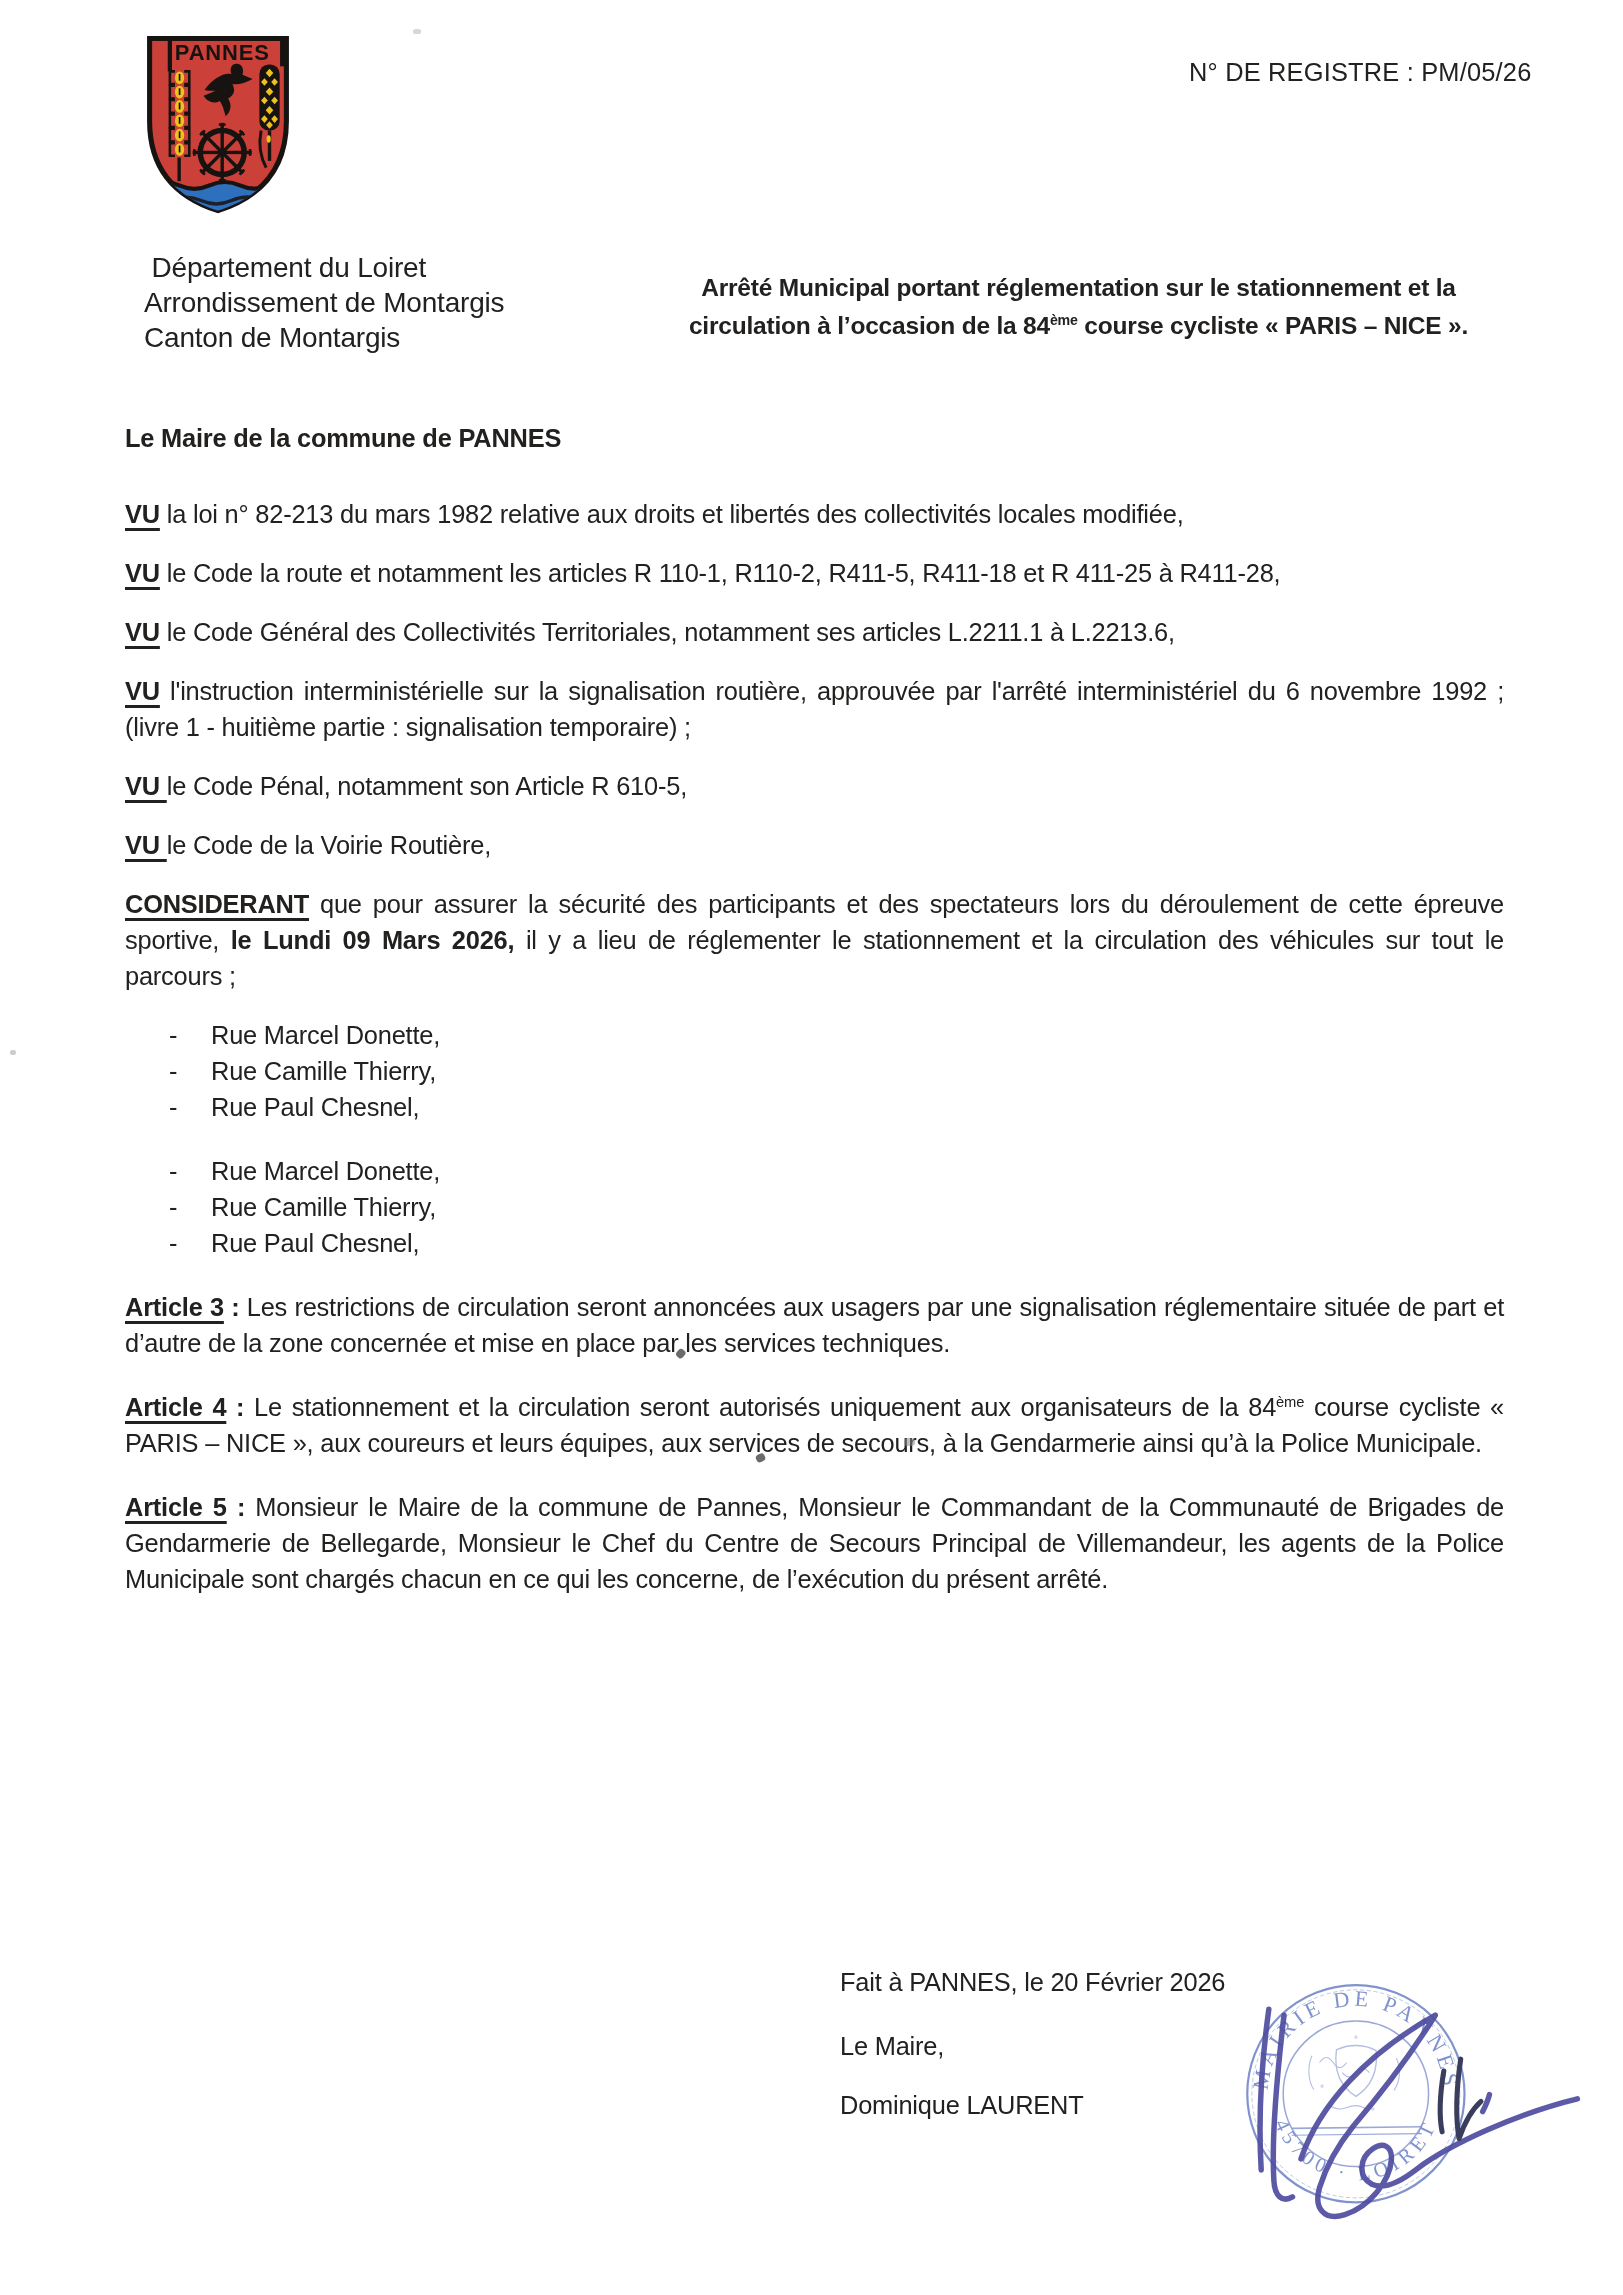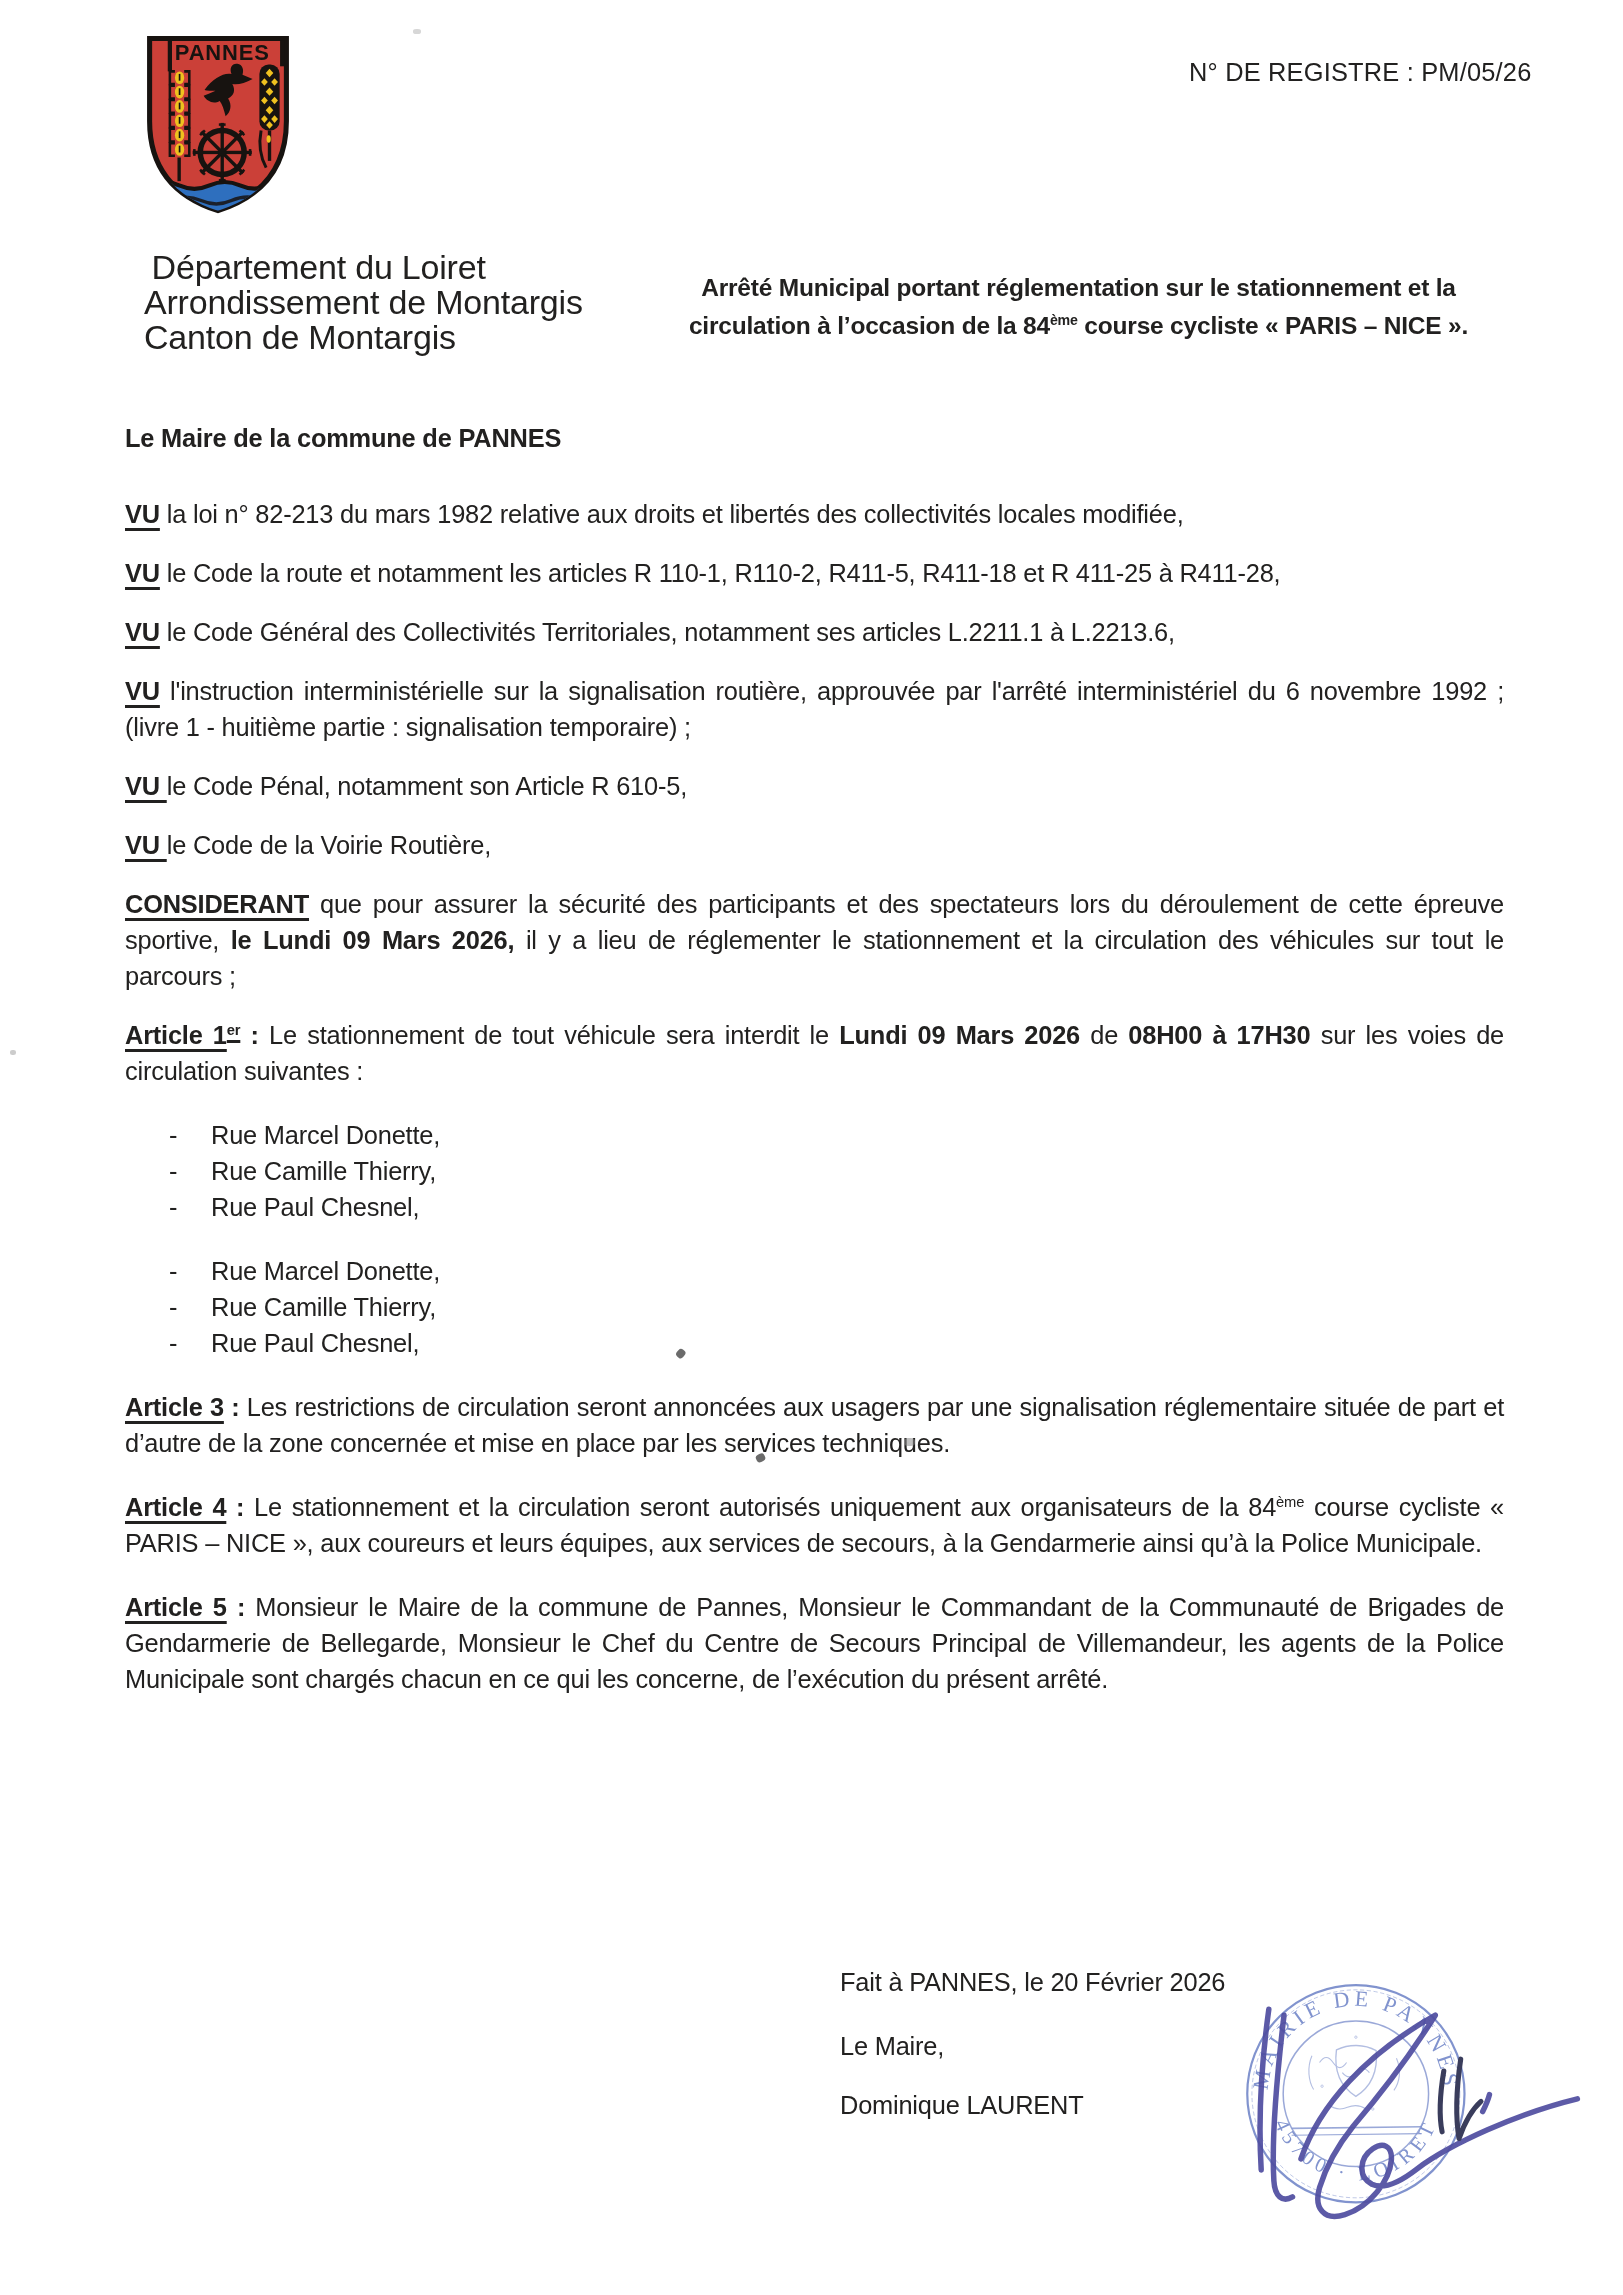--- a/index.html
+++ b/index.html
@@ -14,21 +14,21 @@
   .page{position:absolute;inset:0;background:#ffffff;}
 
   
   .crest{position:absolute;left:142px;top:34px;width:152px;height:182px;}
   .registre{
     position:absolute;left:1189px;top:58px;
     font-size:25.4px;letter-spacing:0.2px;white-space:nowrap;
   }
   .admin-block{
     position:absolute;left:144px;top:250px;
-    font-size:34px;line-height:35px;letter-spacing:-0.2px;
+    font-size:28px;line-height:35px;letter-spacing:-0.2px;
   }
   .admin-block .l0{padding-left:7.6px;}
   .doc-title{
     position:absolute;left:643px;top:269px;width:871px;
     font-size:24.5px;line-height:38px;font-weight:bold;
     text-align:center;letter-spacing:-0.2px;
   }
 
   
   .doc{
@@ -175,21 +175,20 @@
 
   <div class="doc" id="doc-body">
       <p class="mb-lg"><span>Le Maire de la commune de PANNES</span></p>
       <p><span class="r-b r-u">VU</span><span> la loi n° 82-213 du mars 1982 relative aux droits et libertés des collectivités locales modifiée,</span></p>
       <p><span class="r-b r-u">VU</span><span> le Code la route et notamment les articles R 110-1, R110-2, R411-5, R411-18 et R 411-25 à R411-28,</span></p>
       <p><span class="r-b r-u">VU</span><span> le Code Général des Collectivités Territoriales, notamment ses articles L.2211.1 à L.2213.6,</span></p>
       <p class="just"><span class="r-b r-u">VU</span><span> l'instruction interministérielle sur la signalisation routière, approuvée par l'arrêté interministériel du 6 novembre 1992 ; (livre 1 - huitième partie : signalisation temporaire) ;</span></p>
       <p><span class="r-b r-u">VU </span><span>le Code Pénal, notamment son Article R 610-5,</span></p>
       <p><span class="r-b r-u">VU </span><span>le Code de la Voirie Routière,</span></p>
       <p class="just"><span class="r-b r-u">CONSIDERANT</span><span> que pour assurer la sécurité des participants et des spectateurs lors du déroulement de cette épreuve sportive, </span><span class="r-b">le Lundi 09 Mars 2026,</span><span> il y a lieu de réglementer le stationnement et la circulation des véhicules sur tout le parcours ;</span></p>
-      <p class="just art"><span class="r-b r-u">Article 1</span><sup class="r-sup r-b r-u">er</sup><span class="r-b"> :</span><span> Le stationnement de tout véhicule sera interdit le </span><span class="r-b">Lundi 09 Mars 2026</span><span> de </span><span class="r-b">08H00 à 17H30</span><span> sur les voies de circulation suivantes :</span></p>
       <div class="street-list">
         <div class="street-item"><span class="dash">-</span><span>Rue Marcel Donette,</span></div>
         <div class="street-item"><span class="dash">-</span><span>Rue Camille Thierry,</span></div>
         <div class="street-item"><span class="dash">-</span><span>Rue Paul Chesnel,</span></div>
       </div>
       <div class="street-list">
         <div class="street-item"><span class="dash">-</span><span>Rue Marcel Donette,</span></div>
         <div class="street-item"><span class="dash">-</span><span>Rue Camille Thierry,</span></div>
         <div class="street-item"><span class="dash">-</span><span>Rue Paul Chesnel,</span></div>
       </div>

